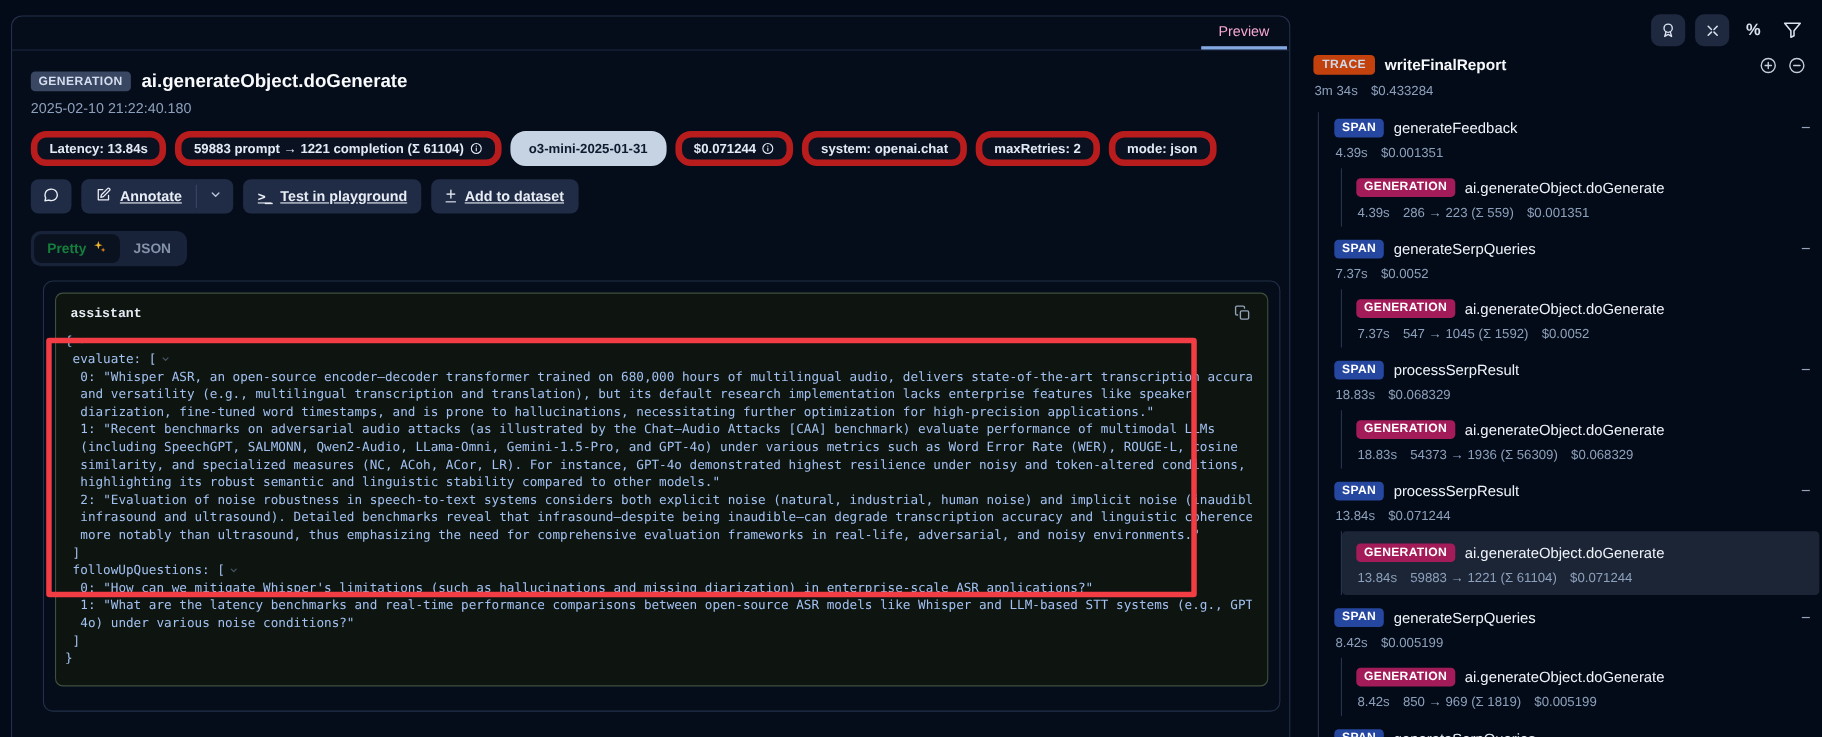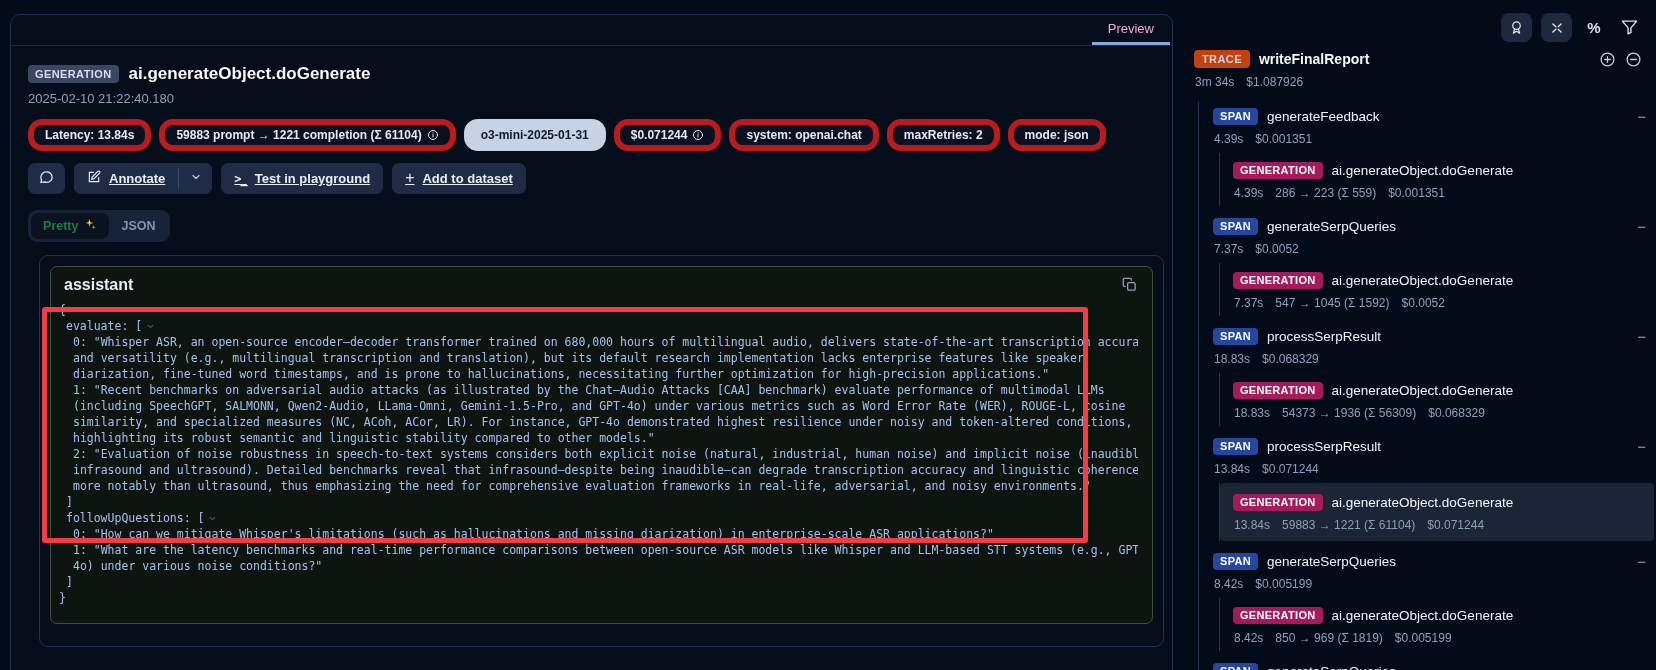--- a/index.html
+++ b/index.html
@@ -38,21 +38,21 @@
   .plus-glyph { font-size:16px; font-weight:normal; margin-top:-2px; }
 
   .view-toggle { display:inline-flex; align-items:center; background:#182238; border-radius:9px; padding:3px; margin-top:16px; }
   .seg { display:inline-flex; align-items:center; gap:6px; padding:5px 12px; border-radius:7px;
     font-size:12.5px; font-weight:bold; color:#8593ab; cursor:pointer; }
   .seg.active { background:#0a111f; color:#15803d; }
 
   .io-frame { margin:13px 0 0 11px; width:1125px; height:392px; border:1px solid #233049; border-radius:9px; padding:10px; }
   .msg-box { position:relative; width:1103px; height:358px; border:1px solid #40503e; border-radius:7px; background:#0e1510; }
   .msg-header { display:flex; align-items:center; justify-content:space-between; padding:8px 13px 4px 13px;
-    font-size:16px; font-weight:bold; color:#e6edf5; }
+    font-size:12px; font-weight:bold; color:#e6edf5;font-family:Liberation Mono, monospace; }
   .copy-btn { background:none; border:none; cursor:pointer; display:flex; padding:2px; }
   .code { padding:4px 14px 10px 8px; font-family:"DejaVu Sans Mono",monospace; font-size:11.5px; line-height:16px; color:#a2c0f0; }
   .ln { white-space:pre; overflow:hidden; display:flex; align-items:center; }
   .caret { margin-left:4px; display:inline-flex; opacity:.75; }
 
   .red-highlight { position:absolute; left:-9px; top:40px; width:1046px; height:236px;
     border:5px solid #f23d44; border-radius:3px; pointer-events:none; z-index:6; }
 
   
   .sidebar { position:absolute; left:1190px; top:0; width:466px; height:670px; }
@@ -274,21 +274,21 @@
         <span>
           <svg width="17" height="17" viewBox="0 0 24 24" fill="none" stroke="#c3cddc" stroke-width="1.8" stroke-linecap="round">
               <circle cx="12" cy="12" r="9"></circle>
               <path d="M8 12h8"></path>
             </svg>
         </span>
       </span>
     </div>
     <div class="metrics trace-metrics">
       <span>3m 34s</span>
-      <span>$1.087926</span>
+      <span>$0.433284</span>
     </div>
 
     <div class="tree" id="tree">
         <div class="node">
           <div class="node-head">
             <span class="badge-span">SPAN</span>
             <span class="node-name">generateFeedback</span>
             <span class="collapse-toggle">−</span>
           </div>
           <div class="metrics node-metrics">

